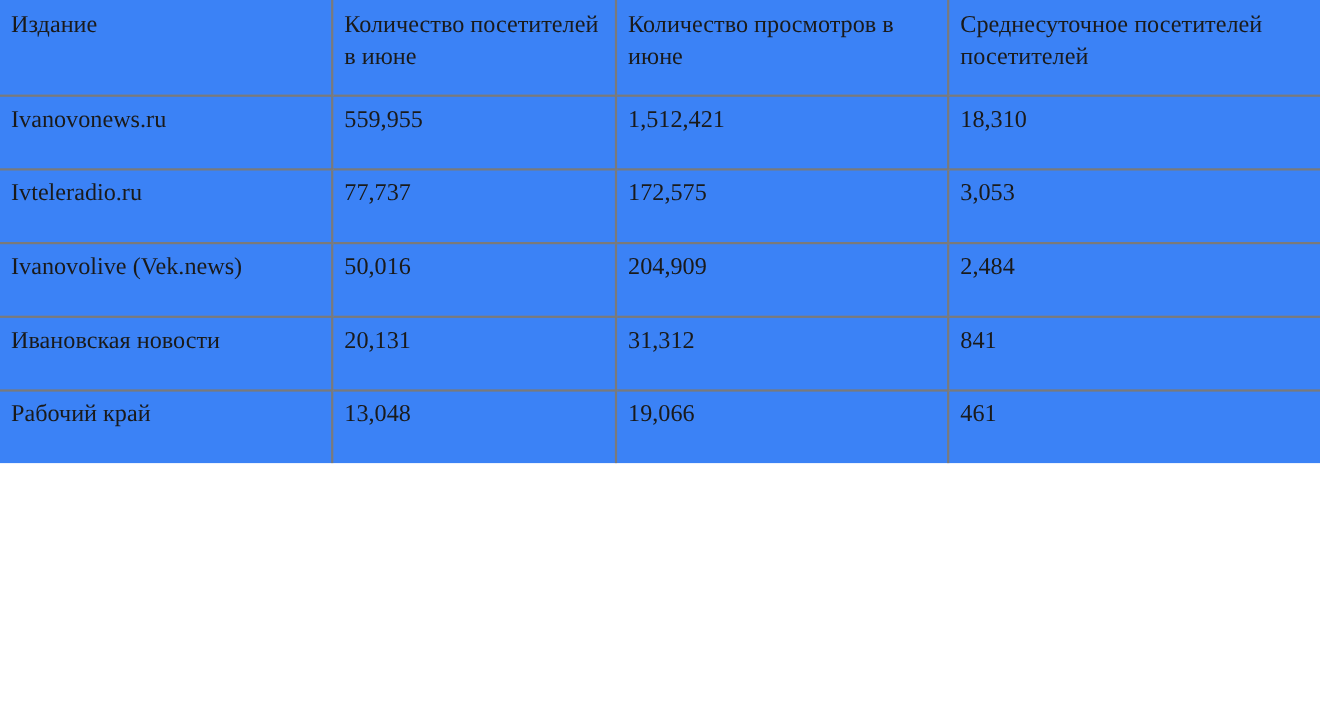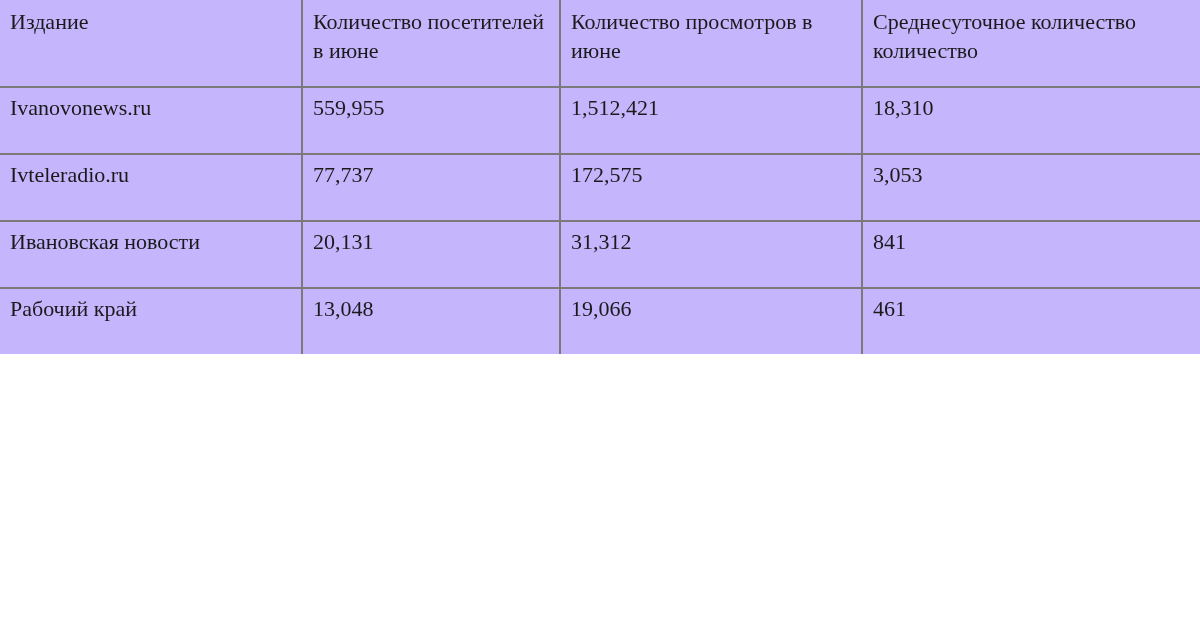--- a/index.html
+++ b/index.html
@@ -33,21 +33,21 @@
 
   table.data-table th,
   table.data-table td {
     border-right: 2px solid #7a7a7a;
     border-bottom: 2px solid #7a7a7a;
     padding: 6px 8px 6px 10px;
     vertical-align: top;
     text-align: left;
     font-weight: normal;
     line-height: 1.30;
-    background: #c4b5fd;
+    background: #3b82f6;
     word-wrap: break-word;
   }
   table.data-table th:last-child,
   table.data-table td:last-child {
     border-right: none;
   }
   table.data-table thead th {
     height: 72px;
     padding-top: 8px;
   }
@@ -76,21 +76,21 @@
         <th>
             <span class="cell-text">Издание</span>
           </th>
         <th>
             <span class="cell-text">Количество посетителей в июне</span>
           </th>
         <th>
             <span class="cell-text">Количество просмотров в июне</span>
           </th>
         <th>
-            <span class="cell-text">Среднесуточное количество количество</span>
+            <span class="cell-text">Среднесуточное посетителей посетителей</span>
           </th>
       </tr>
     </thead>
     <tbody>
       <tr>
         <td>
             <span class="cell-text">Ivanovonews.ru</span>
           </td>
         <td>
             <span class="cell-text">559,955</span>
@@ -107,20 +107,34 @@
             <span class="cell-text">Ivteleradio.ru</span>
           </td>
         <td>
             <span class="cell-text">77,737</span>
           </td>
         <td>
             <span class="cell-text">172,575</span>
           </td>
         <td>
             <span class="cell-text">3,053</span>
+          </td>
+      </tr>
+      <tr>
+        <td>
+            <span class="cell-text">Ivanovolive (Vek.news)</span>
+          </td>
+        <td>
+            <span class="cell-text">50,016</span>
+          </td>
+        <td>
+            <span class="cell-text">204,909</span>
+          </td>
+        <td>
+            <span class="cell-text">2,484</span>
           </td>
       </tr>
       <tr>
         <td>
             <span class="cell-text">Ивановская новости</span>
           </td>
         <td>
             <span class="cell-text">20,131</span>
           </td>
         <td>

